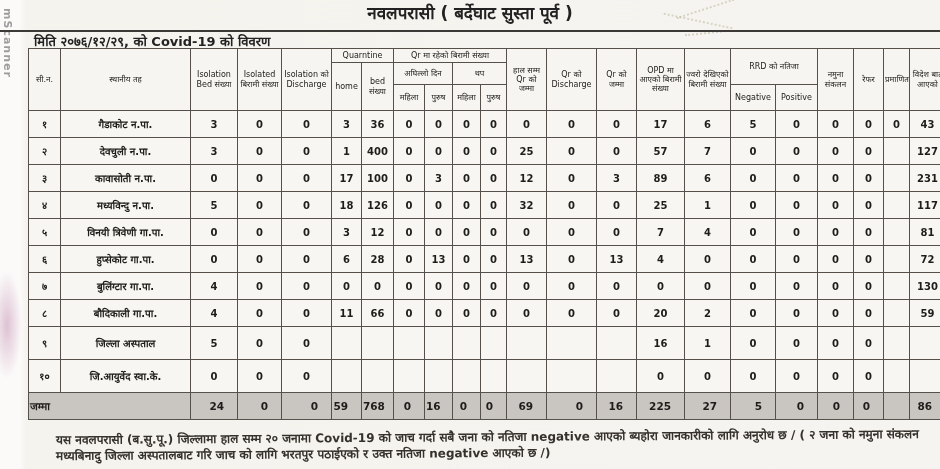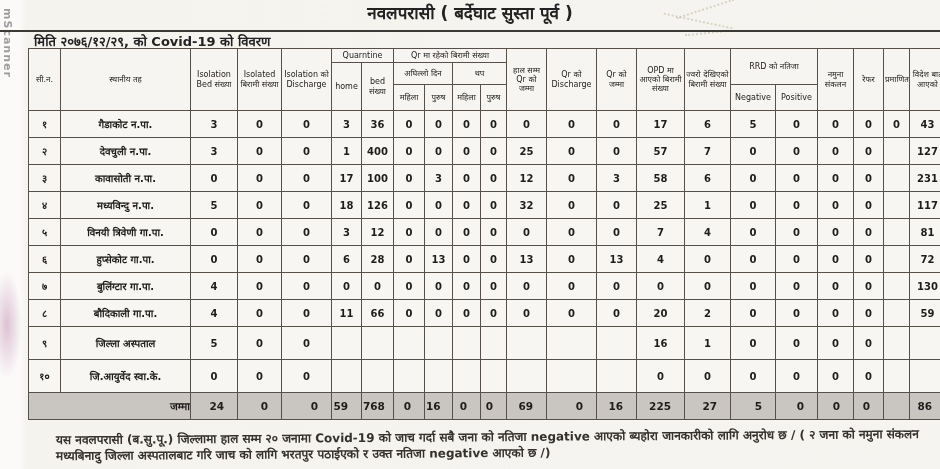--- a/index.html
+++ b/index.html
@@ -59,21 +59,21 @@
     text-align:center;vertical-align:middle;background:#f8f6f2;
   }
   tr.hr1{height:14px;} tr.hr2{height:22px;} tr.hr3{height:26px;}
   tbody tr{height:27px;}
   tbody tr.tall{height:33px;}
   td.sn{font-size:10.5px;}
   td.name{text-align:left;padding-left:4px;font-size:10.5px;font-weight:700;}
   td.redacted{background:#0c0c0c;border-color:#0c0c0c;}
   tr.total td{background:#c9c5c0;text-align:right;padding-right:13px;
     font-size:10.5px;font-weight:700;height:22px;}
-  tr.total td.total-label{text-align:right;padding-right:0;}
+  tr.total td.total-label{text-align:left;padding-right:0;}
 
   .footer{
     position:absolute;left:56px;top:430px;width:880px;
     font-size:12px;font-weight:600;color:#35312c;line-height:1.3;
     transform:rotate(-0.4deg);
   }
 </style>
 </head>
 <body>
 
@@ -211,21 +211,21 @@
           <td>0</td>
           <td>17</td>
           <td>100</td>
           <td>0</td>
           <td>3</td>
           <td>0</td>
           <td>0</td>
           <td>12</td>
           <td>0</td>
           <td>3</td>
-          <td>58</td>
+          <td>89</td>
           <td>6</td>
           <td>0</td>
           <td>0</td>
           <td>0</td>
           <td>0</td>
           <td></td>
           <td>231</td>
         </tr>
         <tr>
           <td class="sn">४</td>

